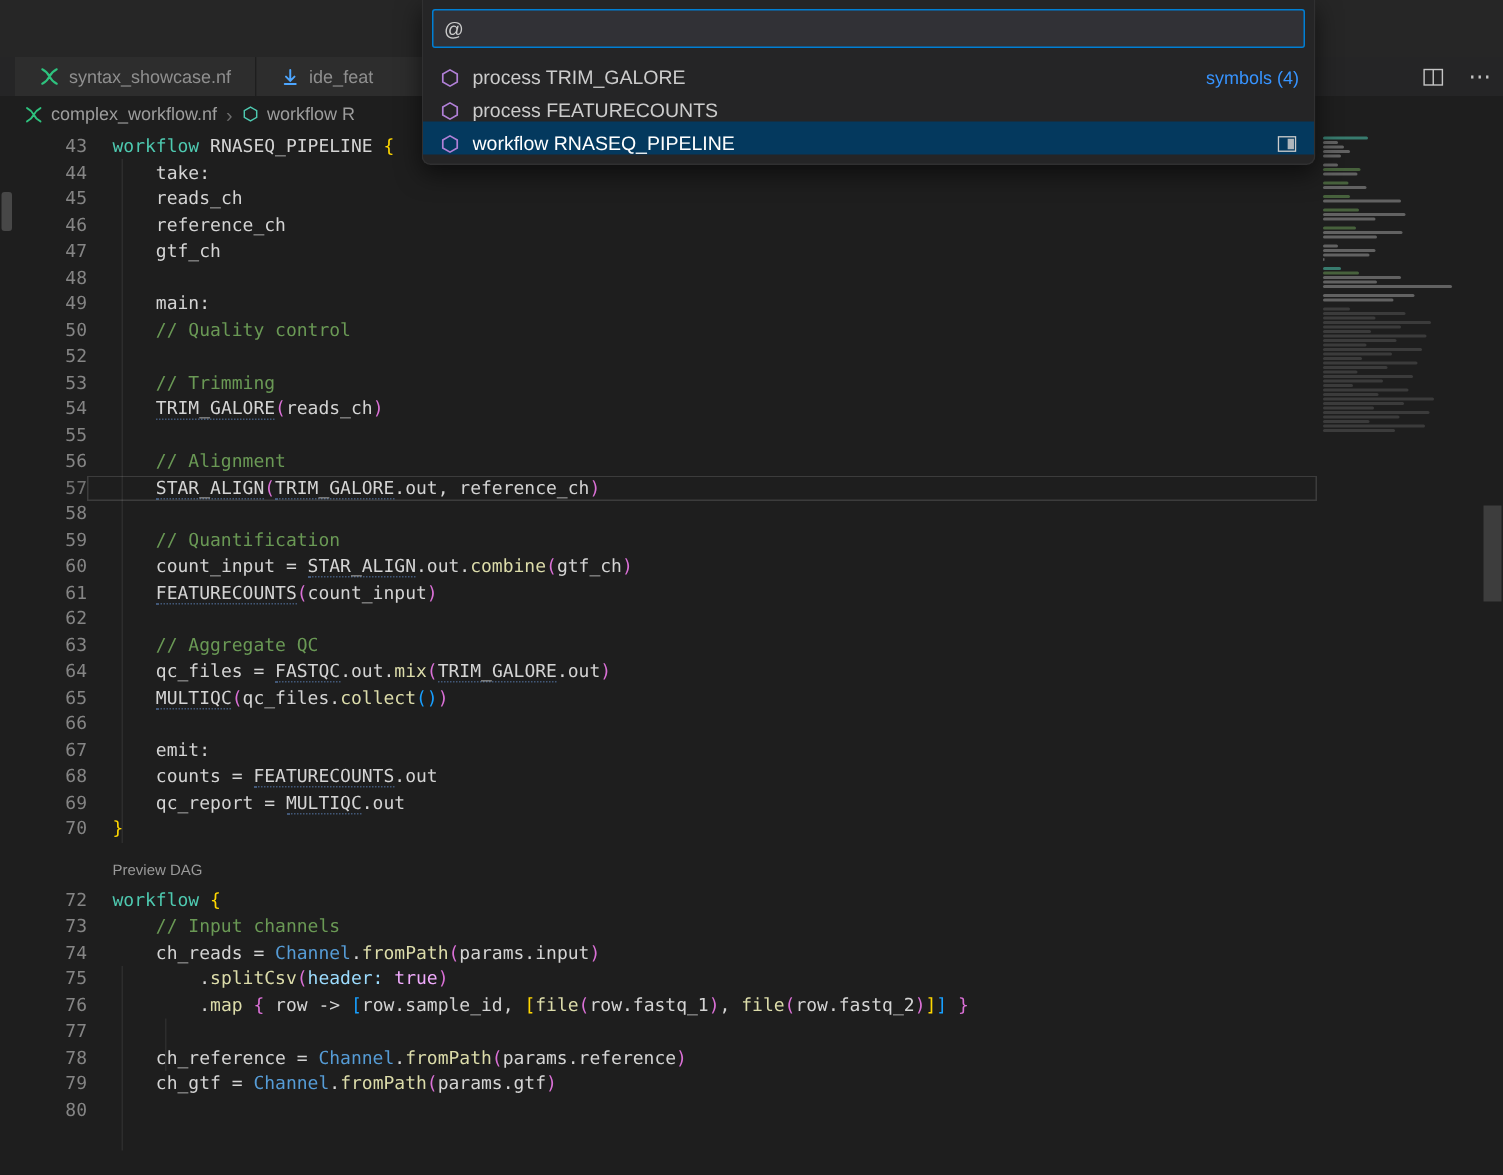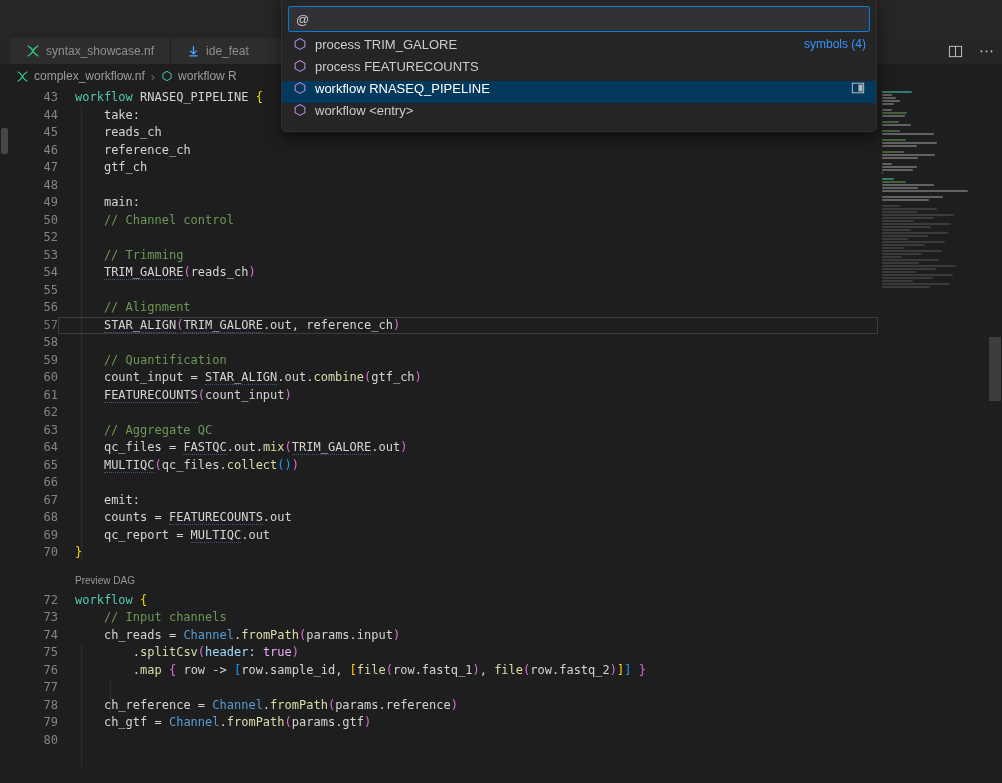--- a/index.html
+++ b/index.html
@@ -54,21 +54,21 @@
   .vscroll{width:14px;flex:none;position:relative;background:#1e1e1e}
   .vscroll .slider{position:absolute;left:1px;right:1px;top:249px;height:64px;background:rgba(121,121,121,.35);cursor:pointer}
   
   .quick-pick{position:absolute;left:281px;top:0;width:594px;z-index:50;background:#252526;
               border:1px solid #303031;border-top:none;border-radius:0 0 6px 6px;
               box-shadow:0 6px 16px rgba(0,0,0,.55);padding-bottom:6px}
   .qp-input-wrap{padding:6px 6px 5px}
   .qp-input{width:100%;box-sizing:border-box;height:26px;background:#313136;border:1px solid #007FD4;
             border-radius:2px;color:#cccccc;font-size:13px;padding:0 7px;outline:none;
             font-family:"Liberation Sans",sans-serif}
-  .qp-row{display:flex;align-items:flex-start;height:22px;padding:0 10px;gap:7px;font-size:13px;
+  .qp-row{display:flex;align-items:flex-end;height:22px;padding:0 10px;gap:7px;font-size:13px;
           color:#cccccc;cursor:pointer}
   .qp-row.sel{background:#04395E;color:#ffffff}
   .qp-icon{width:16px;flex:none;display:flex;align-items:center;justify-content:center}
   .qp-label{flex:1;white-space:nowrap;overflow:hidden;text-overflow:ellipsis}
   .qp-group{color:#3794FF;font-size:12px;flex:none}
   .qp-btn{width:16px;flex:none;display:flex;align-items:center;justify-content:center;cursor:pointer}
 </style>
 </head>
 <body>
 
@@ -123,21 +123,21 @@
   </div>
   <div class="code-pane">
     <div id="lines">
         <div class="line"><span class="ln">43</span><span class="code"><span class="tok-kw">workflow</span><span class="tok-pl"> </span><span class="tok-txt">RNASEQ_PIPELINE</span><span class="tok-pl"> </span><span class="tok-b1">{</span></span></div>
         <div class="line"><span class="ln">44</span><span class="code"><span class="tok-pl">    </span><span class="tok-txt">take:</span></span></div>
         <div class="line"><span class="ln">45</span><span class="code"><span class="tok-pl">    </span><span class="tok-txt">reads_ch</span></span></div>
         <div class="line"><span class="ln">46</span><span class="code"><span class="tok-pl">    </span><span class="tok-txt">reference_ch</span></span></div>
         <div class="line"><span class="ln">47</span><span class="code"><span class="tok-pl">    </span><span class="tok-txt">gtf_ch</span></span></div>
         <div class="line"><span class="ln">48</span><span class="code"></span></div>
         <div class="line"><span class="ln">49</span><span class="code"><span class="tok-pl">    </span><span class="tok-txt">main:</span></span></div>
-        <div class="line"><span class="ln">50</span><span class="code"><span class="tok-com">    // Channel control</span></span></div>
+        <div class="line"><span class="ln">50</span><span class="code"><span class="tok-com">    // Quality control</span></span></div>
         <div class="line"><span class="ln">52</span><span class="code"></span></div>
         <div class="line"><span class="ln">53</span><span class="code"><span class="tok-com">    // Trimming</span></span></div>
         <div class="line"><span class="ln">54</span><span class="code"><span class="tok-pl">    </span><span class="tok-fn tok-u">TRIM_GALORE</span><span class="tok-b2">(</span><span class="tok-txt">reads_ch</span><span class="tok-b2">)</span></span></div>
         <div class="line"><span class="ln">55</span><span class="code"></span></div>
         <div class="line"><span class="ln">56</span><span class="code"><span class="tok-com">    // Alignment</span></span></div>
         <div class="line cur"><span class="ln">57</span><span class="code"><span class="tok-pl">    </span><span class="tok-fn tok-u">STAR_ALIGN</span><span class="tok-b2">(</span><span class="tok-fn tok-u">TRIM_GALORE</span><span class="tok-txt">.out, reference_ch</span><span class="tok-b2">)</span></span></div>
         <div class="line"><span class="ln">58</span><span class="code"></span></div>
         <div class="line"><span class="ln">59</span><span class="code"><span class="tok-com">    // Quantification</span></span></div>
         <div class="line"><span class="ln">60</span><span class="code"><span class="tok-pl">    </span><span class="tok-txt">count_input = </span><span class="tok-fn tok-u">STAR_ALIGN</span><span class="tok-txt">.out.</span><span class="tok-meth">combine</span><span class="tok-b2">(</span><span class="tok-txt">gtf_ch</span><span class="tok-b2">)</span></span></div>
         <div class="line"><span class="ln">61</span><span class="code"><span class="tok-pl">    </span><span class="tok-fn tok-u">FEATURECOUNTS</span><span class="tok-b2">(</span><span class="tok-txt">count_input</span><span class="tok-b2">)</span></span></div>
@@ -267,22 +267,14 @@
           </svg>
         </span>
         <span class="qp-label">workflow RNASEQ_PIPELINE</span>
         <span class="qp-btn">
           <svg width="14" height="14" viewBox="0 0 16 16">
             <rect x="1.5" y="2.5" width="13" height="11" fill="none" stroke="#cccccc"></rect>
             <rect x="8.5" y="4" width="4.8" height="8" fill="#cccccc" opacity=".85"></rect>
           </svg>
         </span>
       </div>
-      <div class="qp-row">
-        <span class="qp-icon">
-          <svg width="14" height="14" viewBox="0 0 16 16">
-            <path d="M8 1.8 13.5 5v6L8 14.2 2.5 11V5Z" fill="none" stroke="#B180D7" stroke-width="1.3"></path>
-          </svg>
-        </span>
-        <span class="qp-label">workflow &lt;entry&gt;</span>
-      </div>
     </div>
 </div>
 
 </body></html>

